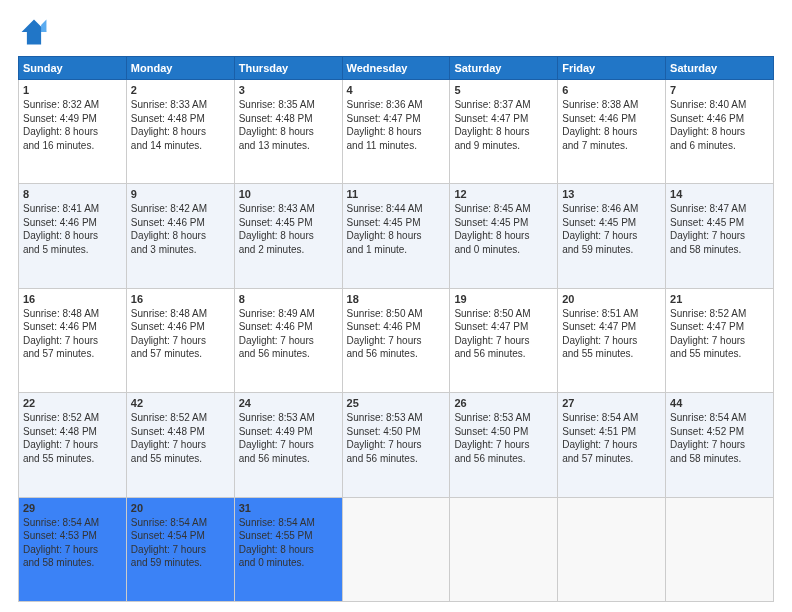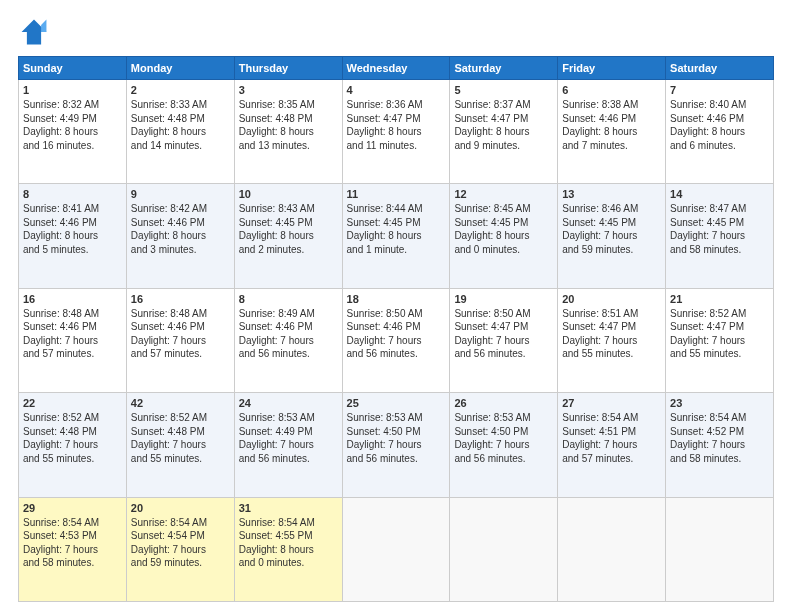--- a/index.html
+++ b/index.html
@@ -80,21 +80,21 @@
       vertical-align: top;
       padding: 4px 4px;
       border: 1px solid #ccc;
       background: #fff;
       height: 86px;
     }
     .calendar tr:nth-child(even) td {
       background: #f0f4fa;
     }
     .calendar tr.last-row td {
-      background: #fef9c3;
+      background: #3b82f6;
     }
     .day-num {
       font-size: 11px;
       font-weight: bold;
       color: #333;
       display: block;
       margin-bottom: 2px;
     }
     .day-info {
       color: #333;
@@ -248,21 +248,21 @@
           </td>
           <td>
             <span class="day-num">26</span>
             <div class="day-info">Sunrise: 8:53 AM<br>Sunset: 4:50 PM<br>Daylight: 7 hours<br>and 56 minutes.</div>
           </td>
           <td>
             <span class="day-num">27</span>
             <div class="day-info">Sunrise: 8:54 AM<br>Sunset: 4:51 PM<br>Daylight: 7 hours<br>and 57 minutes.</div>
           </td>
           <td>
-            <span class="day-num">23</span>
+            <span class="day-num">44</span>
             <div class="day-info">Sunrise: 8:54 AM<br>Sunset: 4:52 PM<br>Daylight: 7 hours<br>and 58 minutes.</div>
           </td>
         </tr>
         <tr class="last-row">
           <td>
             <span class="day-num">29</span>
             <div class="day-info">Sunrise: 8:54 AM<br>Sunset: 4:53 PM<br>Daylight: 7 hours<br>and 58 minutes.</div>
           </td>
           <td>
             <span class="day-num">20</span>

